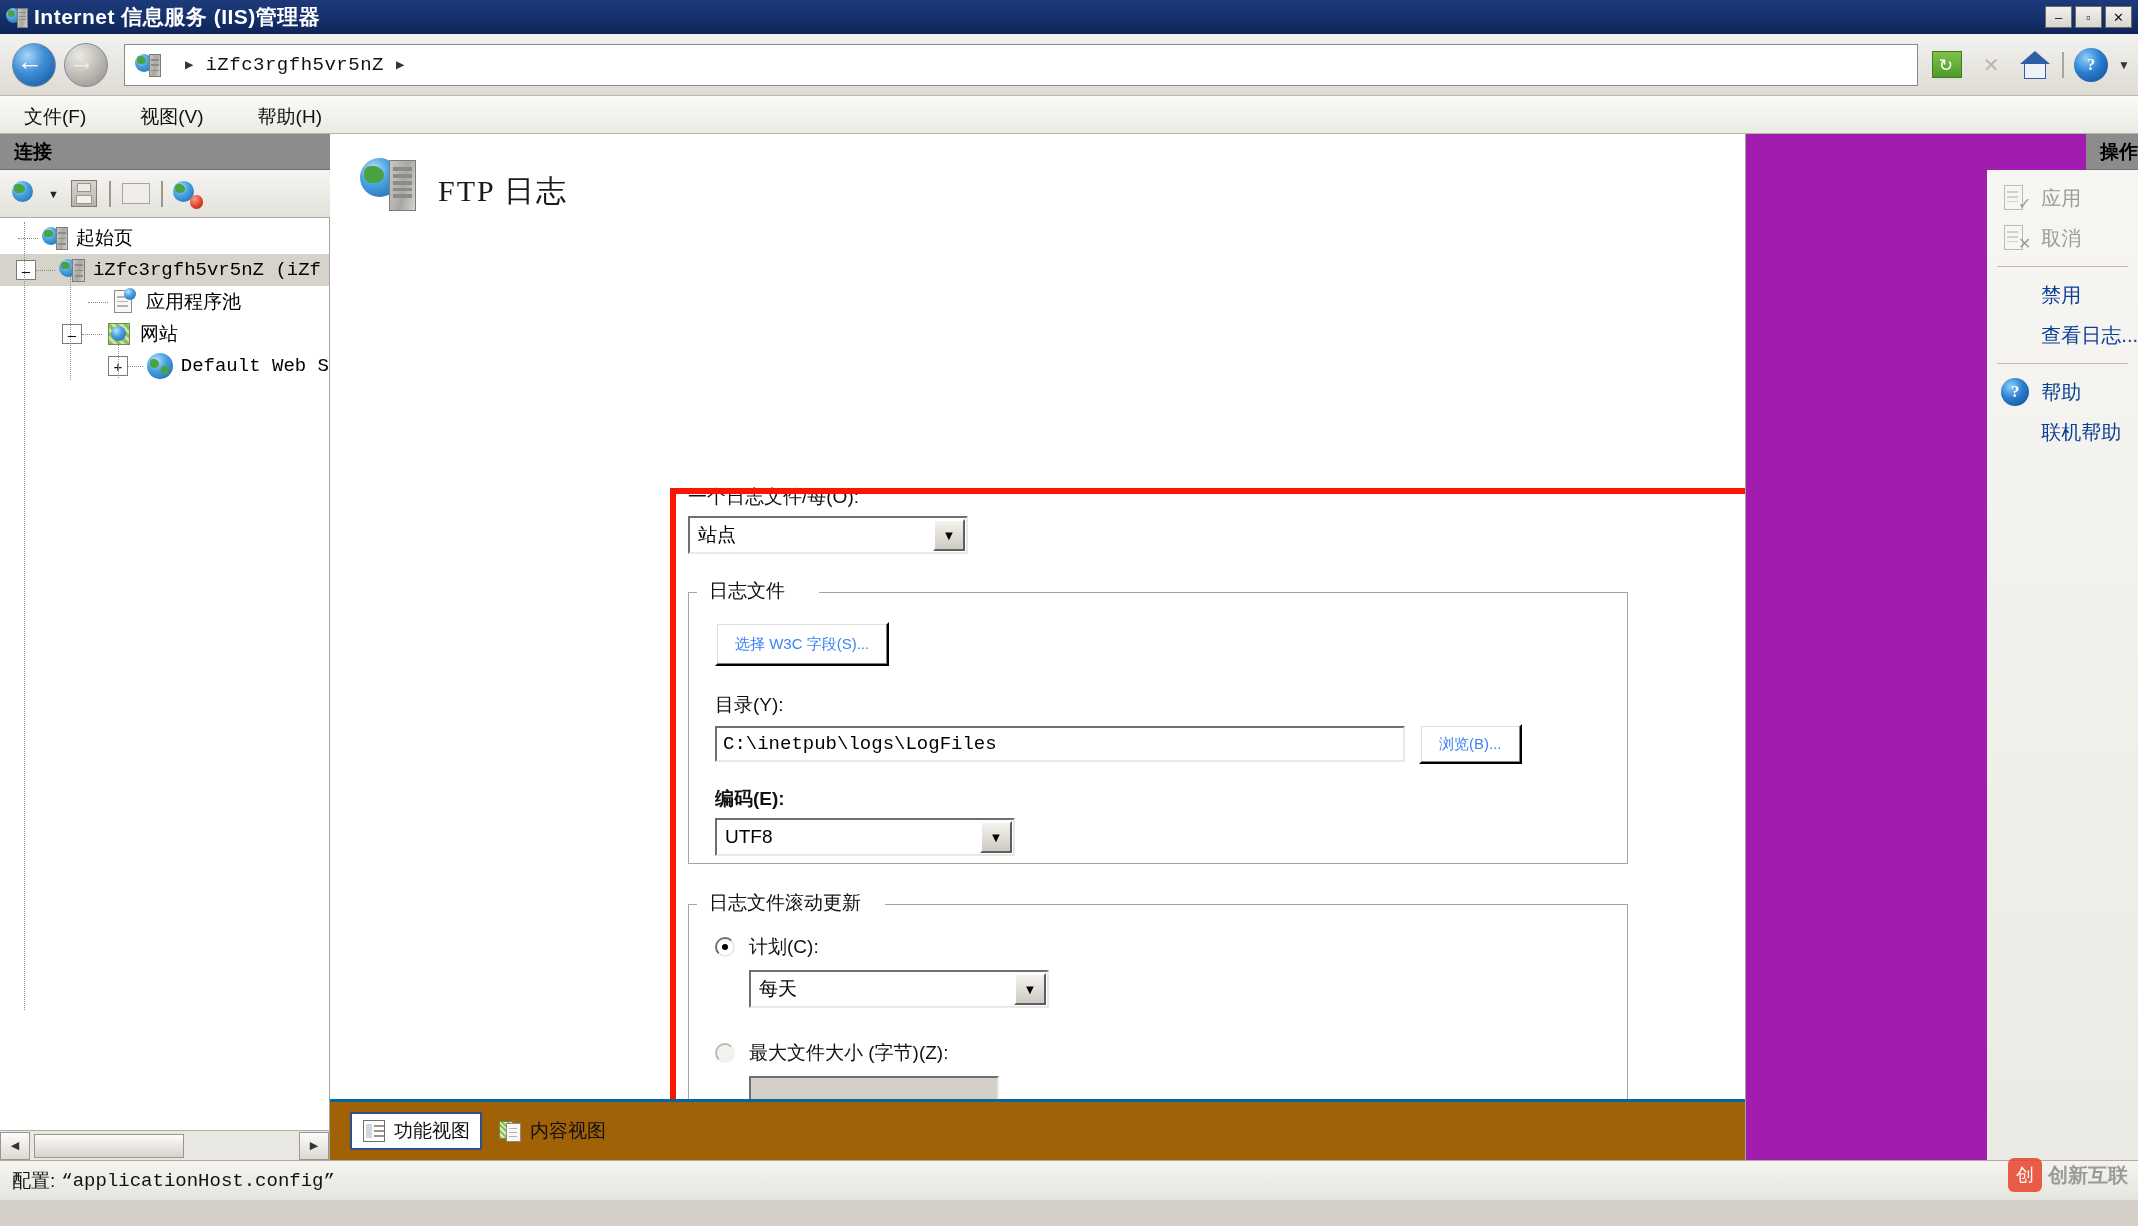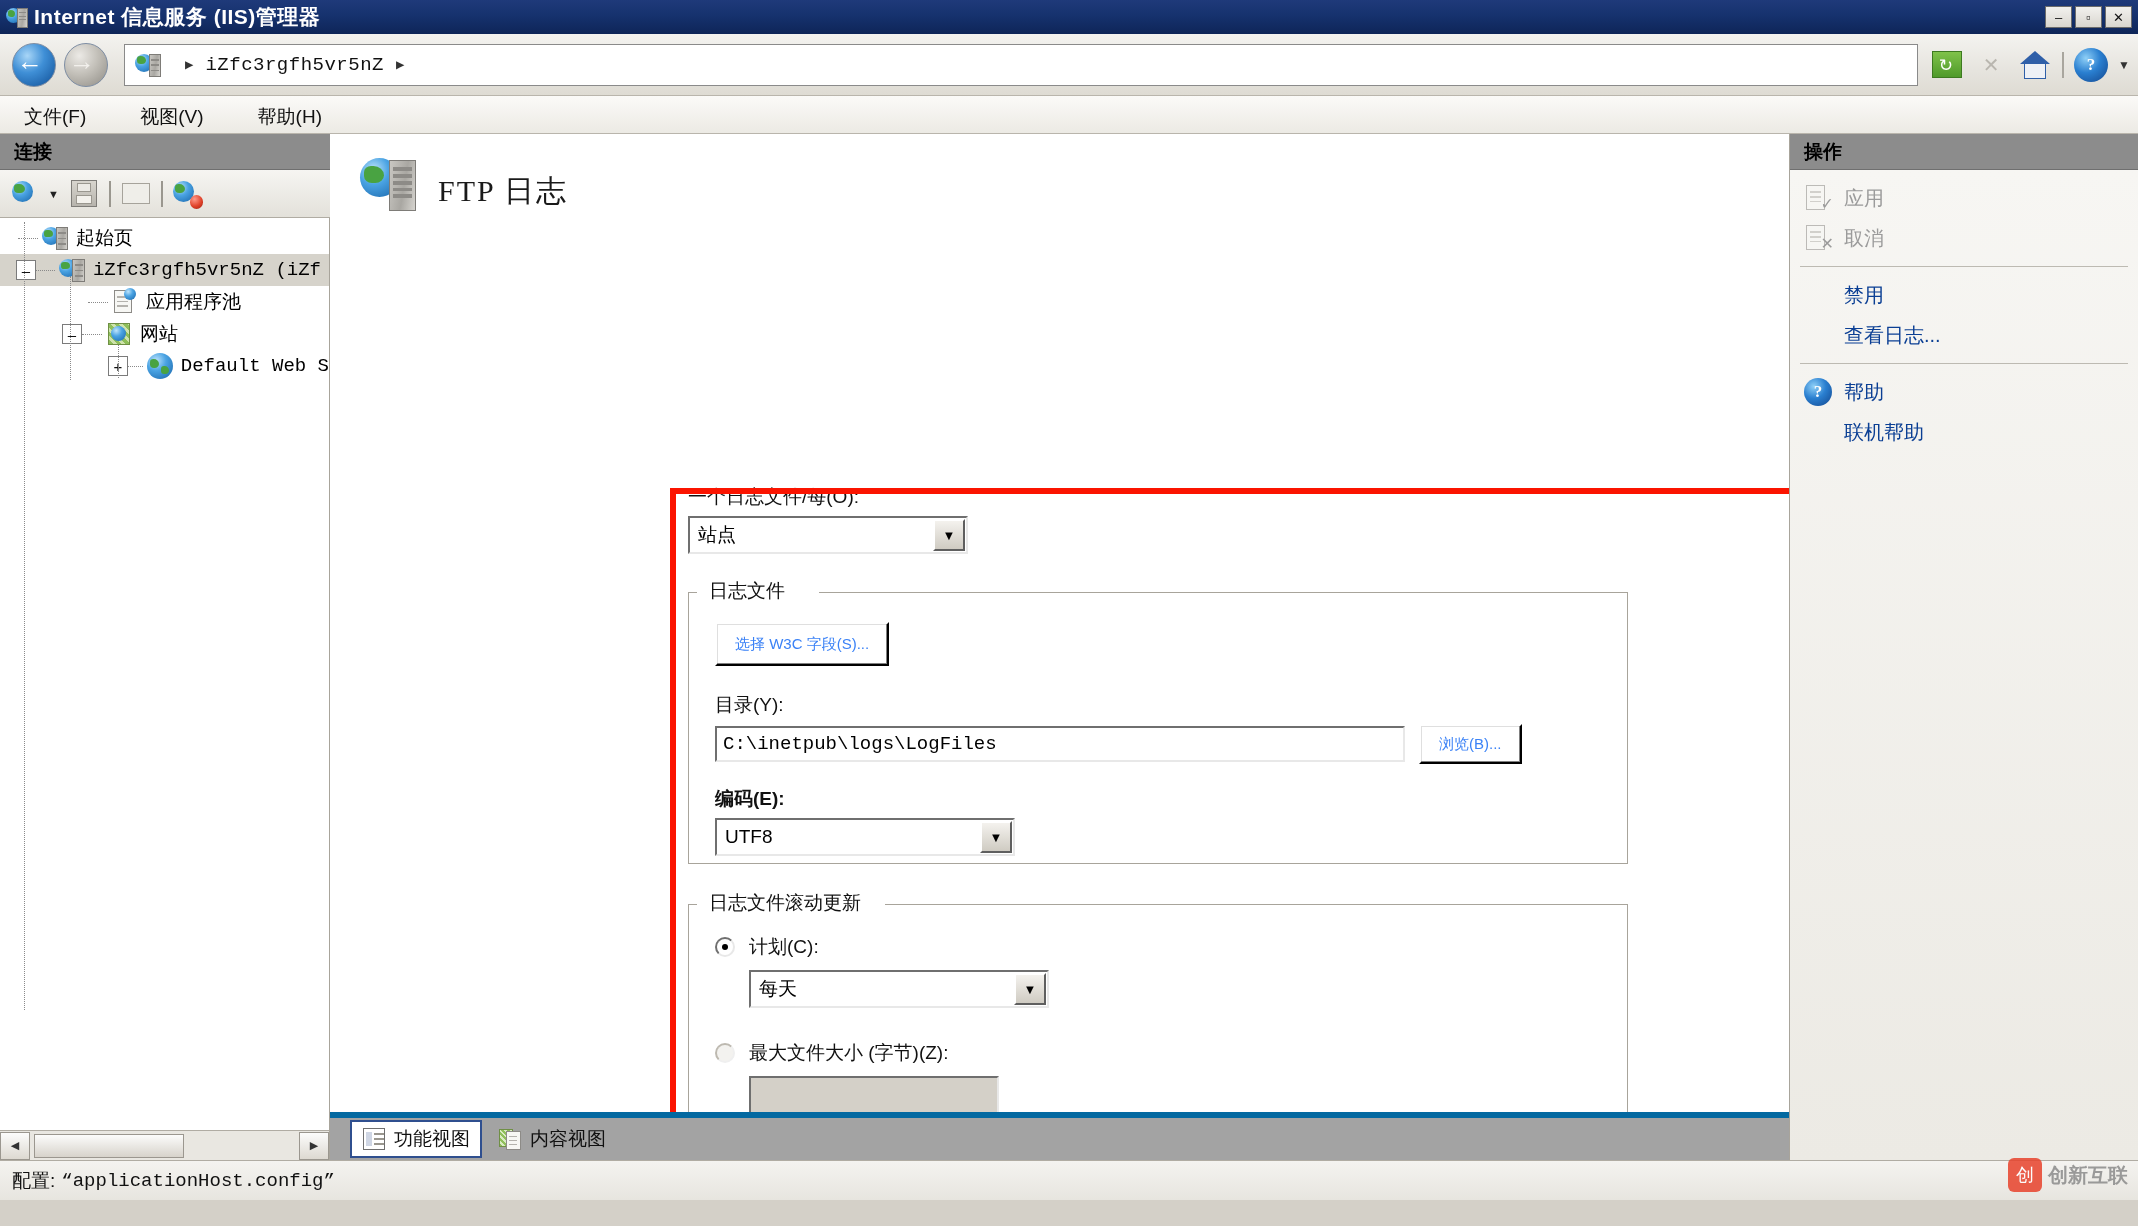--- a/index.html
+++ b/index.html
@@ -198,29 +198,29 @@
   }
   .radio.on::after {
     content:""; position:absolute; left:5px; top:5px; width:6px; height:6px;
     border-radius:50%; background:#000;
   }
   .radio.off { border-color:#bdb9b0 #efefef #efefef #bdb9b0; background:#f3f2ef; }
   .opt-label { font-size: 19px; color:#111; }
 
   
   .viewtabs {
-    height: 48px; background:#a3a3a3; border-top:6px solid #0369a1;
+    height: 61px; background:#a16207; border-top:3px solid #0369a1;
     display:flex; align-items:center; padding-left: 20px; gap: 6px;
   }
   .vtab { display:flex; align-items:center; height:38px; padding: 0 10px; font-size:19px; color:#111; }
   .vtab.active { background:#ffffff; border:2px solid #2f4f8f; }
   .vtab-ico { width:24px; height:24px; position:relative; margin-right:8px; }
 
   
-  .rightpane { width: 348px; background:#a21caf; display:flex; flex-direction:column; }
+  .rightpane { width: 392px; background:#a21caf; display:flex; flex-direction:column;align-items:flex-end; }
   .actions-list { background: linear-gradient(180deg,#f7f6f3 0%,#eceae4 100%); flex:1 1 auto; padding-top: 8px; }
   .act-row { display:flex; align-items:center; height: 40px; padding-left: 14px; }
   .act-ico { width: 28px; height: 28px; position:relative; margin-right: 12px; flex:0 0 auto; }
   .act-ico.spacer { background:none; }
   .act-text { font-size: 20px; }
   .act-text.disabled { color:#9b9b9b; }
   .act-text.link { color:#0b3f94; }
   .act-sep { height:1px; background:#bdbab2; margin: 8px 10px 8px 10px; }
 
   .statusbar {

